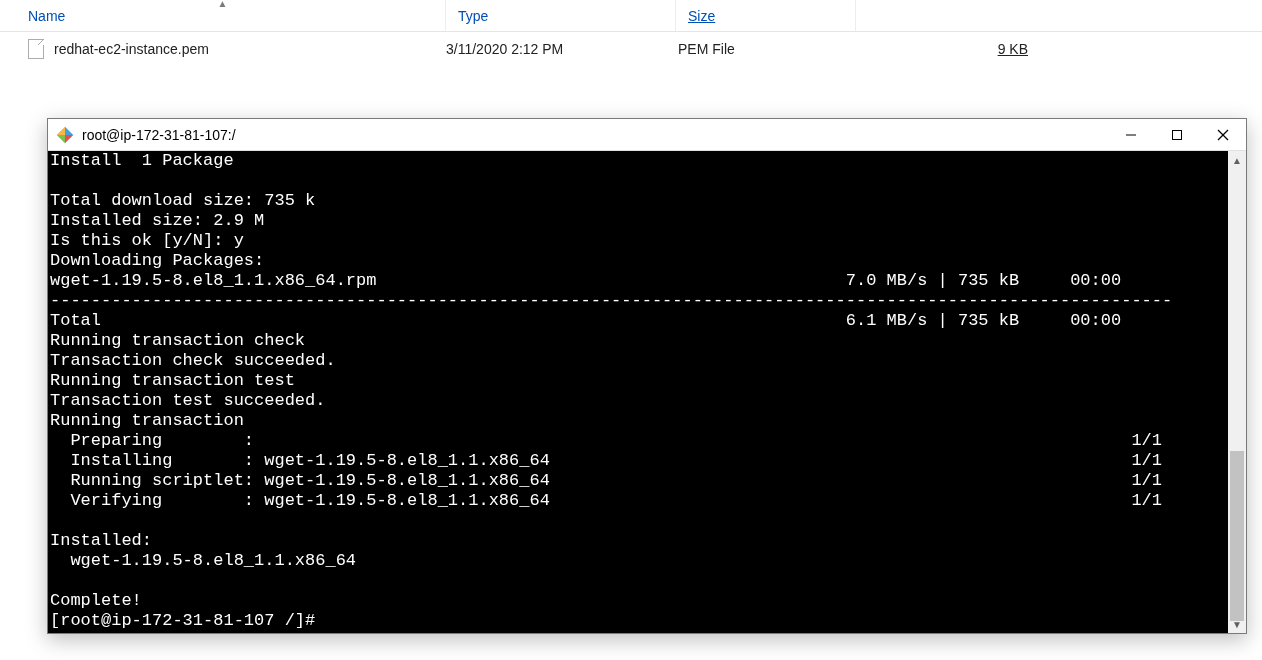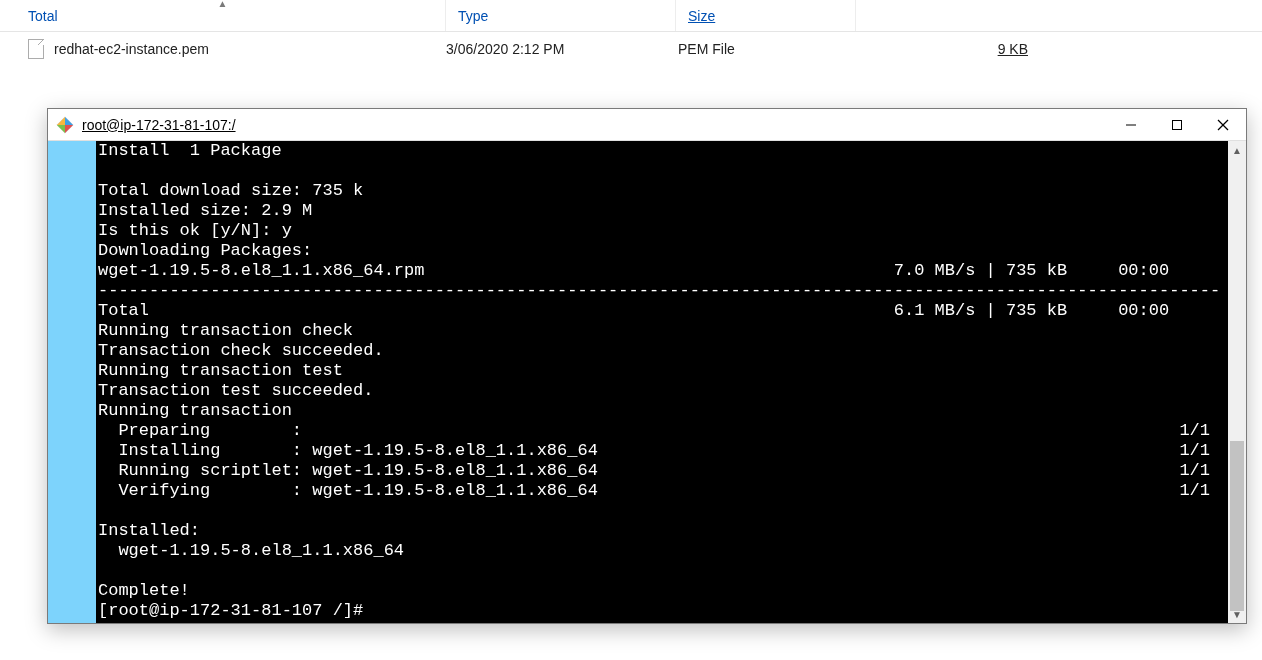--- a/index.html
+++ b/index.html
@@ -65,26 +65,25 @@
       position: absolute;
       top: -1px; right: -1px;
       width: 6px; height: 6px;
       background: linear-gradient(135deg, transparent 49%, #acacac 50%, #fff 51%);
     }
 
     
     .terminal-window {
       position: absolute;
       left: 47px;
-      top: 108px;
+      top: 118px;
       width: 1200px;
       background: #fff;
       border: 1px solid #7a7a7a;
       box-shadow: 0 6px 20px rgba(0,0,0,.25);
-      text-decoration: underline;
     }
     .titlebar {
       height: 32px;
       display: flex;
       align-items: center;
       background: #fff;
       padding-left: 8px;
       border-bottom: 1px solid #e0e0e0;
     }
     .app-icon {
@@ -102,21 +101,20 @@
       align-items: center;
       justify-content: center;
       color: #000;
     }
     .title-btn svg { width: 12px; height: 12px; stroke: #000; stroke-width: 1; fill: none; }
     .title-btn.close svg { stroke-width: 1.2; }
 
     .terminal-body-wrap {
       display: flex;
       background: #7dd3fc;
-      padding-left: 48px;
     }
     .terminal-body {
       flex: 1;
       background: #000;
       color: #fff;
       font-family: "Consolas", "Courier New", monospace;
       font-size: 17px;
       line-height: 20px;
       padding: 0 2px 2px 2px;
       white-space: pre;
@@ -144,36 +142,36 @@
       left: 2px; right: 2px;
       background: #c2c2c2;
     }
   </style>
 </head>
 <body>
 
 <div class="columns-header">
   <div class="col-cell col-name">
     <span class="sort-arrow">▲</span>
-    <span>Total</span>
+    <span>Name</span>
   </div>
   <div class="col-cell col-type">
     <span>Type</span>
   </div>
   <div class="col-cell col-size">
     <span>Size</span>
   </div>
 </div>
 
 <div class="file-row">
   <div class="cell col-name">
     <span class="file-icon"></span>
     <span>redhat-ec2-instance.pem</span>
   </div>
-  <div class="cell col-date">3/06/2020 2:12 PM</div>
+  <div class="cell col-date">3/11/2020 2:12 PM</div>
   <div class="cell col-type">PEM File</div>
   <div class="cell col-size" style="text-align:right; width:120px;">9 KB</div>
 </div>
 
 <div class="terminal-window">
   <div class="titlebar">
     <span class="app-icon">
       <svg viewBox="0 0 20 20">
         <polygon points="10,1 19,10 10,19 1,10" fill="#fff" stroke="#999" stroke-width="0.5"></polygon>
         <polygon points="10,1 19,10 10,10" fill="#3fa0e6"></polygon>

